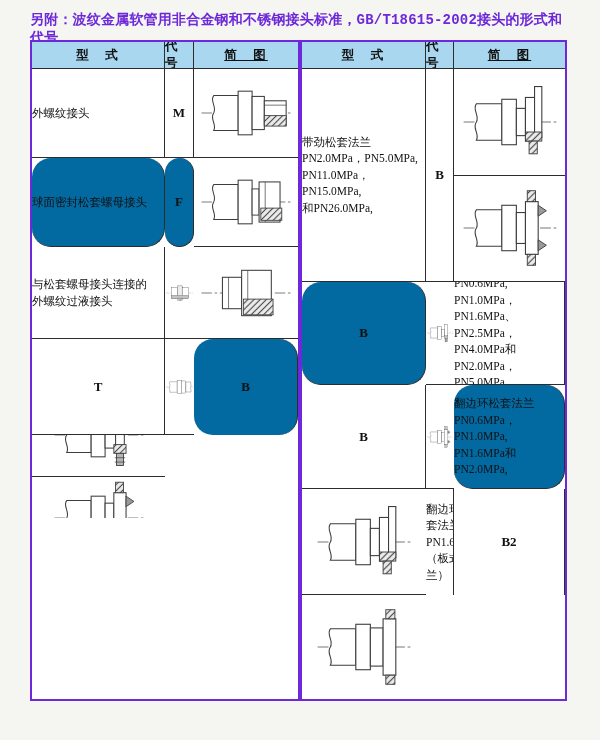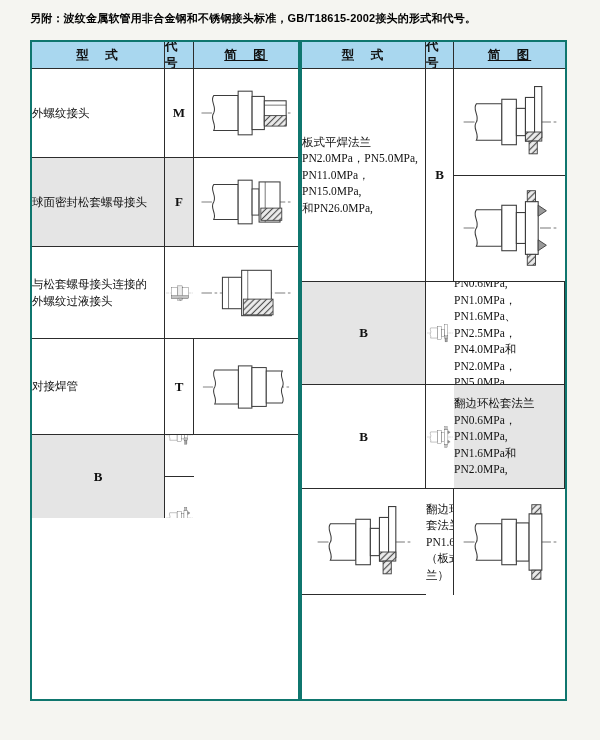--- a/index.html
+++ b/index.html
@@ -6,28 +6,28 @@
   html,body { width:600px; height:740px; }
   body {
     background:#f5f5f1;
     font-family:"Liberation Serif","DejaVu Serif",serif;
     color:#111;
     position:relative;
     overflow:hidden;
   }
   .note {
     position:absolute; top:11px; left:30px; width:545px;
-    font-family:Liberation Sans, sans-serif;
-    font-weight:bold; font-size:11px; letter-spacing:0.2px; color:#000000;
+    font-family:Liberation Mono, monospace;
+    font-weight:bold; font-size:14px; letter-spacing:0.2px; color:#6d28d9;
   }
   .tbl {
     position:absolute; top:40px;
     display:grid;
     background:#fff;
-    border:2px solid #0f766e;
+    border:2px solid #6d28d9;
   }
   .tbl-left  { left:30px;  grid-template-columns:133px 29px 104px; grid-template-rows:27px 89px 89px 92px 96px 83px 181px; }
   .tbl-right { left:300px; grid-template-columns:124px 28px 111px; grid-template-rows:27px 213px 103px 104px 106px 104px; }
   .cell {
     border-right:1.5px solid #2c2c2c;
     border-bottom:1.5px solid #2c2c2c;
     display:flex; align-items:center; justify-content:center;
     background:#fff; overflow:hidden;
   }
   .cell.last-col { border-right:none;text-decoration:underline; }
@@ -37,21 +37,21 @@
     font-weight:bold; font-size:12.5px; letter-spacing:2px;
     font-family:"Liberation Sans","DejaVu Sans",sans-serif;
   }
   .type {
     justify-content:flex-start;
     padding:4px 6px 4px 0;
     font-size:11.5px; line-height:16.5px;
     white-space:pre-line;
   }
   .code { font-weight:bold; font-size:13px; font-family:"Liberation Serif","DejaVu Serif",serif; }
-  .bg-y { background:#e5e5e5; }
+  .bg-y { background:#0369a1;border-radius:19px; }
   .sk-stack { flex-direction:column; padding:0; align-items:stretch; }
   .sk-sub { flex:1; display:flex; align-items:center; justify-content:center; }
   .sk-sub.divided { border-bottom:1.5px solid #2c2c2c; }
   svg.sk { display:block; }
   .defs-holder { position:absolute; width:0; height:0; overflow:hidden; }
 </style>
 </head>
 <body>
 
 <svg class="defs-holder" aria-hidden="true">
@@ -177,21 +177,20 @@
         <use href="#sk-nipple"></use>
       </svg>
   </div>
 
   <div class="cell last-col">
     <svg class="sk" width="96" height="84" viewBox="0 0 110 90">
         <use href="#sk-adapter"></use>
       </svg>
   </div>
 
-  <div class="cell type">对接焊管</div>
   <div class="cell code">T</div>
   <div class="cell last-col">
     <svg class="sk" width="96" height="76" viewBox="0 0 110 90">
         <use href="#sk-weld"></use>
       </svg>
   </div>
 
   <div class="cell code bg-y last-row">B</div>
   <div class="cell last-col last-row sk-stack">
     <div class="sk-sub divided">
@@ -205,21 +204,21 @@
         </svg>
     </div>
   </div>
 </div>
 
 <div class="tbl tbl-right">
   <div class="cell hdr">型　式</div>
   <div class="cell hdr">代号</div>
   <div class="cell hdr last-col">简　图</div>
 
-  <div class="cell type">板式平焊法兰
+  <div class="cell type">带劲松套法兰
 PN2.0MPa，PN5.0MPa,
 PN11.0MPa，PN15.0MPa,
 和PN26.0MPa,</div>
   <div class="cell code">B</div>
   <div class="cell last-col sk-stack">
     <div class="sk-sub divided">
       <svg class="sk" width="100" height="92" viewBox="0 0 110 90">
           <use href="#sk-flange-c"></use>
         </svg>
     </div>
@@ -254,18 +253,19 @@
 PN0.6MPa，PN1.0MPa,
 PN1.6MPa和PN2.0MPa,</div>
   <div class="cell last-col">
     <svg class="sk" width="100" height="92" viewBox="0 0 110 90">
         <use href="#sk-flange-c"></use>
       </svg>
   </div>
 
   <div class="cell type last-row">翻边环松套法兰
 PN1.6MPa（板式法兰）</div>
+  <div class="cell code last-row">B2</div>
   <div class="cell last-col last-row">
     <svg class="sk" width="100" height="90" viewBox="0 0 110 90">
         <use href="#sk-flange-d"></use>
       </svg>
   </div>
 </div>
 
 </body></html>

